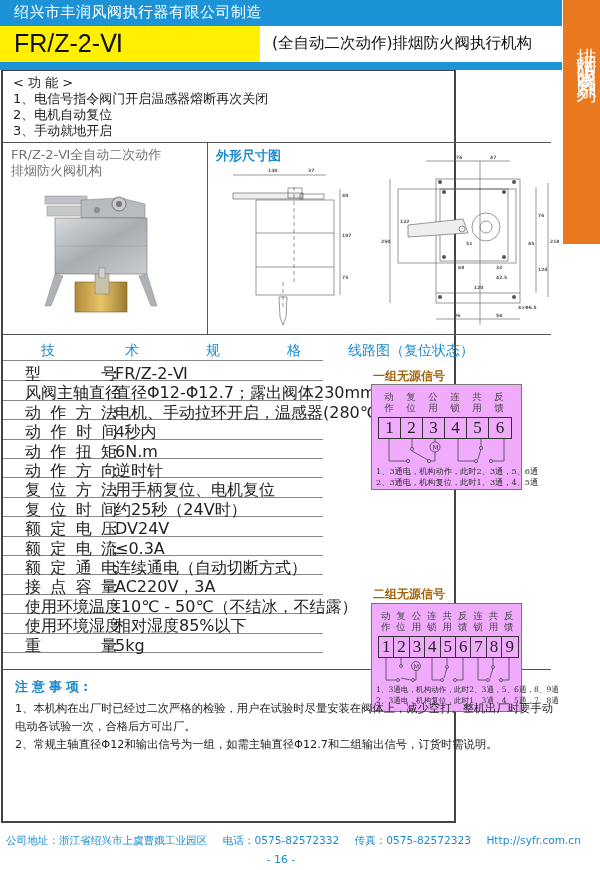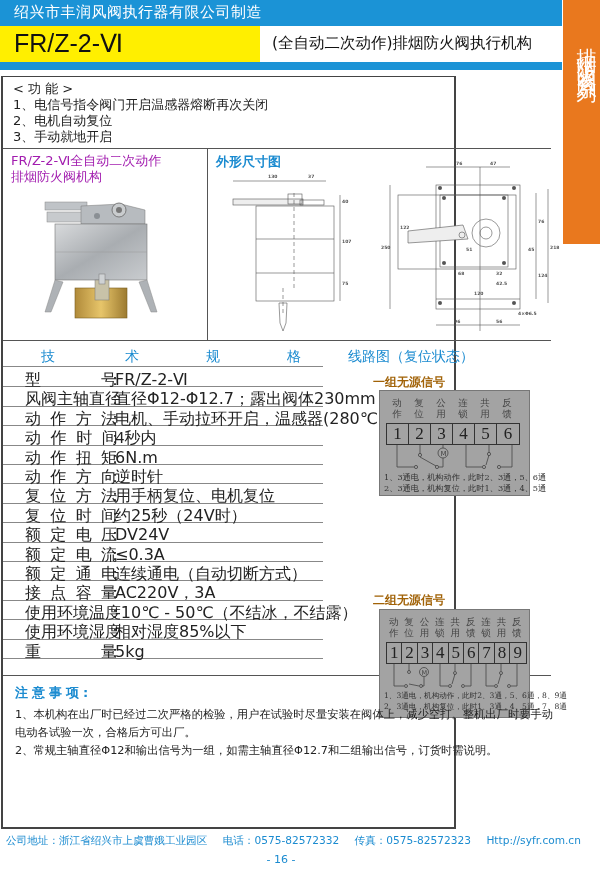--- a/index.html
+++ b/index.html
@@ -12,46 +12,46 @@
   .title-row { position: absolute; left: 0; top: 26px; width: 562px; height: 36px; background: #fff; }
   .model-box { position: absolute; left: 0; top: 0; width: 260px; height: 36px; background: #ffef00; }
   .model-label { position: absolute; left: 14px; top: 3px; font-size: 25px; color: #111; font-family: "Liberation Sans", sans-serif; }
   .product-subtitle { position: absolute; left: 272px; top: 7px; font-size: 15.5px; color: #111; }
   .blue-strip { position: absolute; left: 0; top: 62px; width: 562px; height: 8px; background: #1b93d6; }
 
   .side-tab { position: absolute; left: 563px; top: 0; width: 37px; height: 244px; background: #e9781e; }
   .side-tab-text { position: absolute; left: 0; top: 32px; width: 37px; text-align: center; color: #fff;
                    font-size: 20px; line-height: 27px; writing-mode: vertical-rl; letter-spacing: 6px; }
 
-  .main-box { position: absolute; left: 1px; top: 76px; width: 455px; height: 753px; border: 2px solid #444; border-top: 1px solid #444; }
+  .main-box { position: absolute; left: 1px; top: 70px; width: 455px; height: 753px; border: 2px solid #444; border-top: 1px solid #444; }
 
   .func-section { position: absolute; left: 0; top: 0; width: 548px; height: 72px; border-bottom: 1.5px solid #555; }
   .func-heading { position: absolute; left: 10px; top: 3px; font-size: 13px; }
   .func-item { position: absolute; left: 10px; font-size: 13px; }
 
   .photo-panel { position: absolute; left: 0; top: 72px; width: 205px; height: 192px; border-right: 1px solid #555; border-bottom: 1.5px solid #555; }
-  .photo-title { position: absolute; left: 8px; top: 4px; font-size: 13px; color: #a21caf; line-height: 16px; }
+  .photo-title { position: absolute; left: 8px; top: 4px; font-size: 13px; color: #737373; line-height: 16px; }
   .device-photo { position: absolute; left: 38px; top: 45px; width: 120px; height: 140px; }
 
   .dims-panel { position: absolute; left: 205px; top: 72px; width: 343px; height: 192px; border-bottom: 1.5px solid #555; font-weight: bold; }
   .dims-title { position: absolute; left: 8px; top: 4px; font-size: 13px; color: #1b8bd0; }
   .side-view { position: absolute; left: 20px; top: 14px; width: 130px; height: 175px; }
   .front-view { position: absolute; left: 170px; top: 4px; width: 190px; height: 185px; }
 
   .spec-section { position: absolute; left: 0; top: 264px; width: 548px; height: 335px; border-bottom: 1.5px solid #555; }
   .spec-heading { position: absolute; left: 0; top: 6px; width: 320px; height: 20px; border-bottom: 1.5px solid #888; }
   .spec-head-char { position: absolute; top: 1px; font-size: 14px; color: #1b8bd0; }
   .spec-row { position: absolute; left: 0; width: 320px; height: 19.4px; border-bottom: 1.5px solid #888; font-size: 16px; }
   .spec-label { position: absolute; left: 22px; top: 2px; width: 92px; text-align-last: justify; letter-spacing: 0; white-space: nowrap; }
   .spec-colon { position: absolute; left: 104px; top: 2px; }
   .spec-value { position: absolute; left: 112px; top: 2px; white-space: nowrap; }
 
   .wiring-title { position: absolute; left: 345px; top: 7px; font-size: 14px; color: #1b8bd0; }
   .wiring-group-label { position: absolute; font-size: 12px; font-weight: bold; color: #a16207; }
-  .wiring-box { position: absolute; border: 1.5px solid #777; background: #a3a3a3; margin-left: 8px; }
+  .wiring-box { position: absolute; border: 1.5px solid #777; background: #f0abfc; }
   .term-labels { position: absolute; top: 6px; left: 6px; display: flex; font-family: "DejaVu Serif", serif; font-size: 9.5px; color: #444; line-height: 11px; }
   .term-label { text-align: center; }
   .term-row { position: absolute; top: 32px; left: 6px; display: flex; border: 1px solid #333; }
   .term-cell { text-align: center; font-family: "Liberation Serif", serif; font-size: 17px; border-right: 1px solid #333; height: 20px; line-height: 20px; }
   .term-cell:last-child { border-right: none; }
   .wiring-note { position: absolute; left: 4px; font-family: "DejaVu Serif", serif; font-size: 8.2px; color: #333; white-space: nowrap; }
 
   .notes-section { position: absolute; left: 0; top: 599px; width: 548px; height: 152px; }
   .notes-title { position: absolute; left: 12px; top: 8px; font-size: 13px; font-weight: bold; color: #1b8bd0; letter-spacing: 4px; }
   .note-line { position: absolute; left: 12px; font-size: 11.3px; color: #222; white-space: nowrap; }

